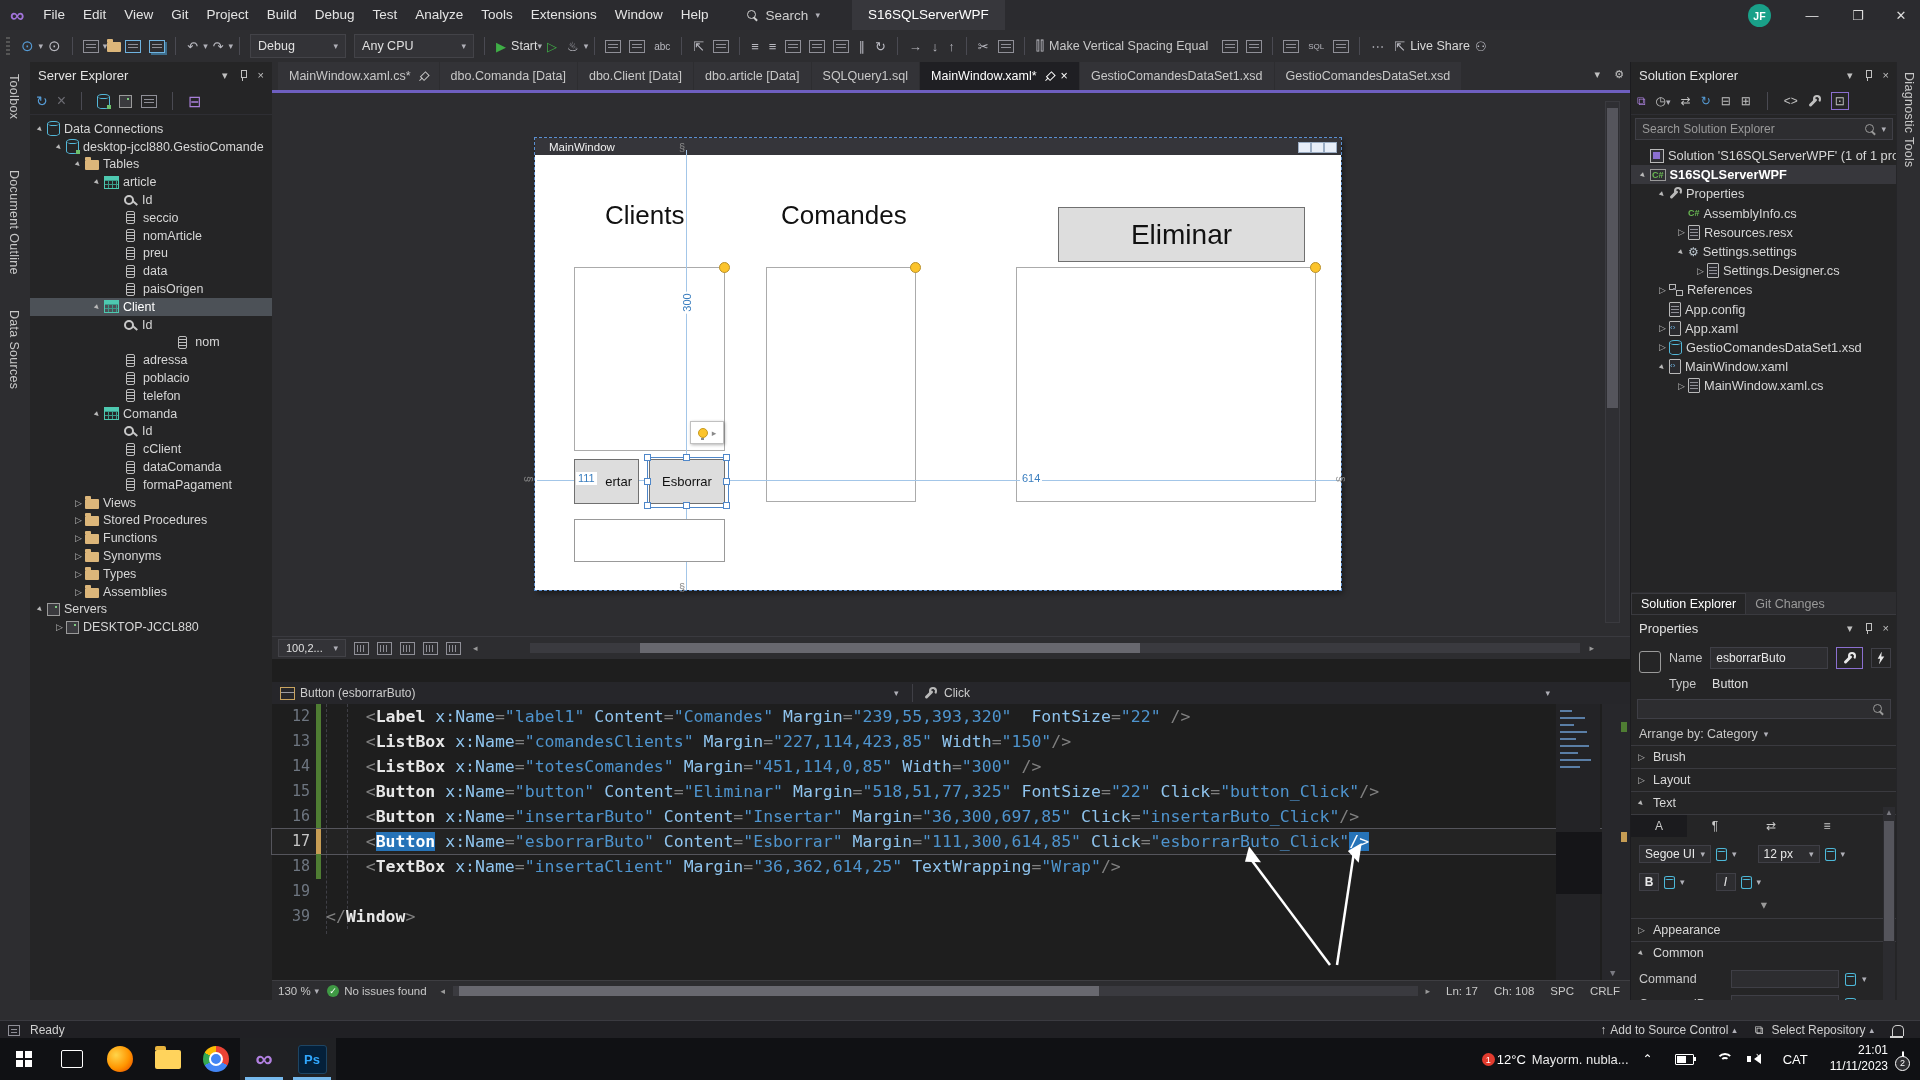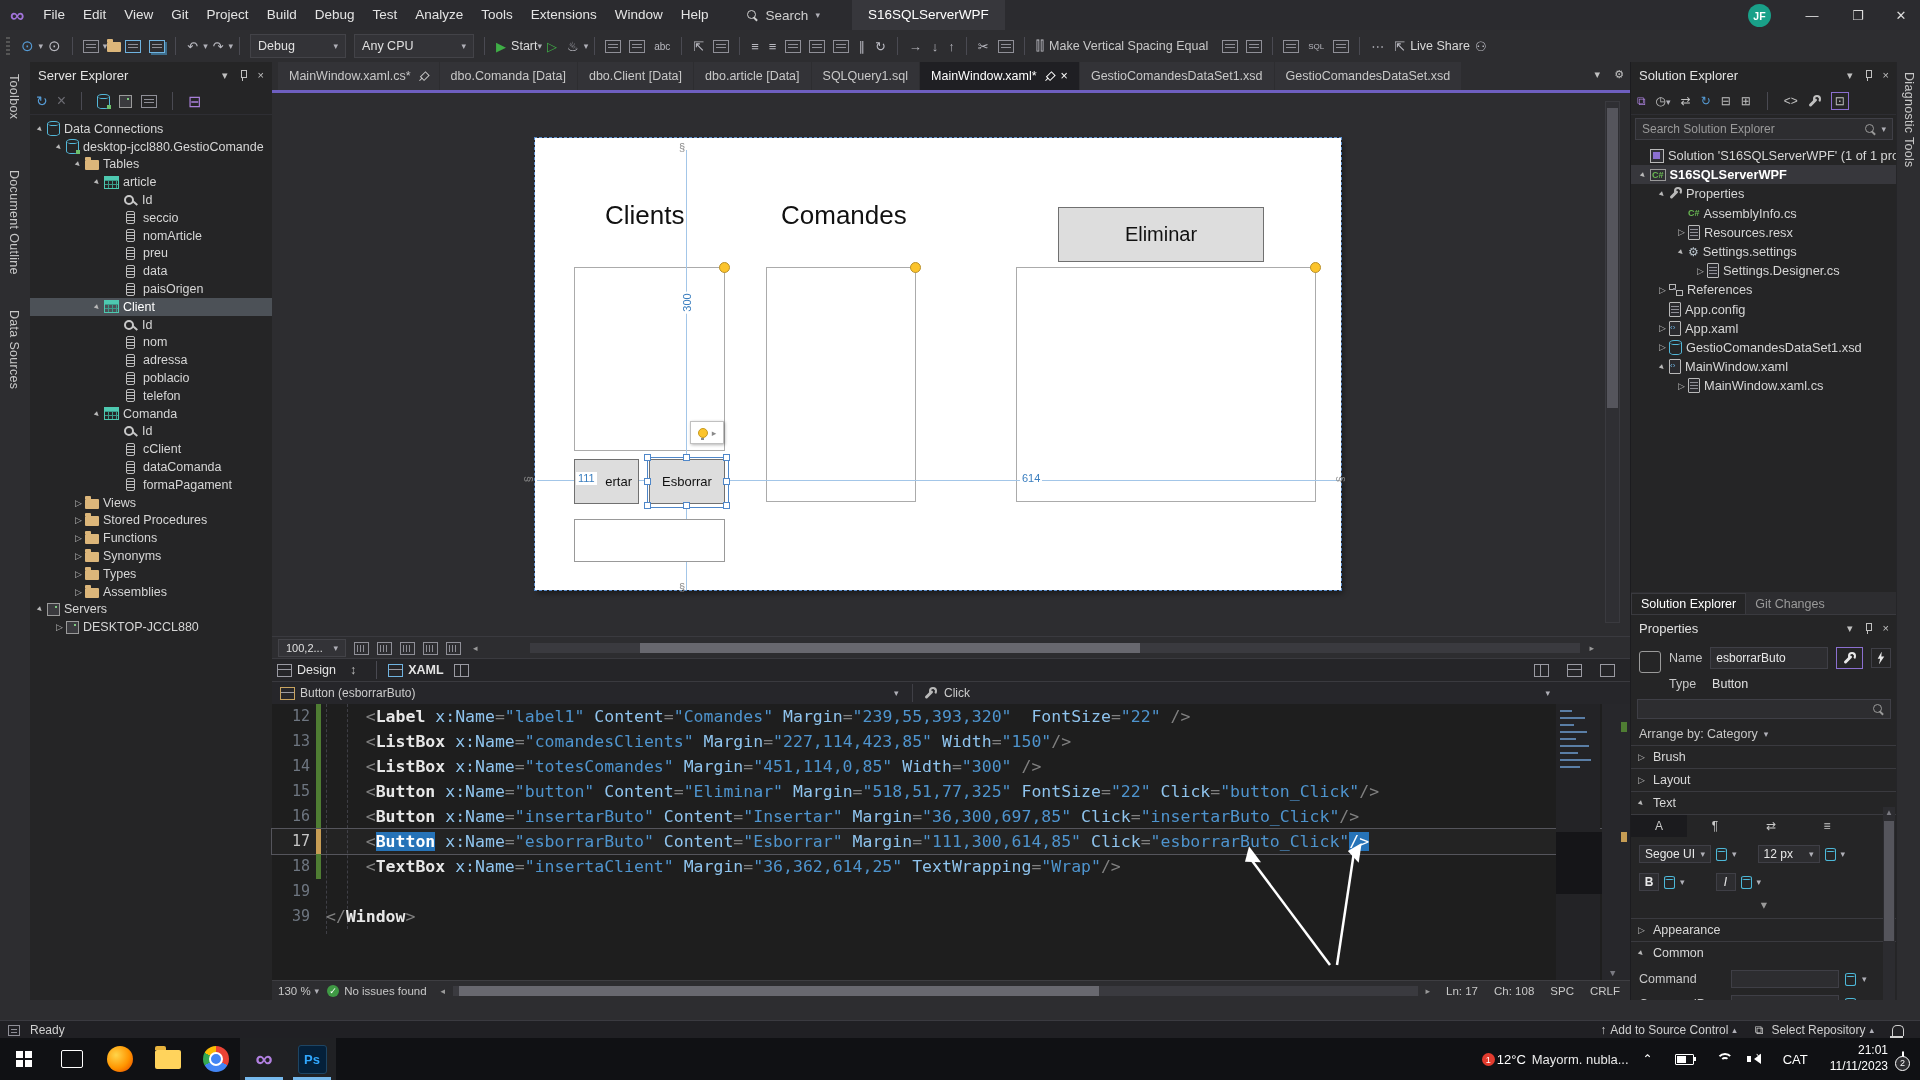--- a/index.html
+++ b/index.html
@@ -394,21 +394,21 @@
         <div class="trow sel" style="padding-left: 61px;">
           <span class="arr exp">▸</span>
           <span class="ic ic-table"></span>
           <span class="lbl">Client</span>
         </div>
         <div class="trow" style="padding-left: 80px;">
           <span class="arr"></span>
           <span class="ic ic-key"></span>
           <span class="lbl">Id</span>
         </div>
-        <div class="trow" style="padding-left: 80px;">
+        <div class="trow" style="padding-left: 80px; justify-content: center;">
           <span class="arr"></span>
           <span class="ic ic-col"></span>
           <span class="lbl">nom</span>
         </div>
         <div class="trow" style="padding-left: 80px;">
           <span class="arr"></span>
           <span class="ic ic-col"></span>
           <span class="lbl">adressa</span>
         </div>
         <div class="trow" style="padding-left: 80px;">
@@ -523,23 +523,29 @@
           <span>GestioComandesDataSet.xsd</span>
         </div>
       </div>
     <div class="tabcorner">
       <span>▾</span>
       <span>⚙</span>
     </div>
 
     <div id="designer">
       <div id="artboard">
+        <div id="art-title">
+          <span>MainWindow</span>
+          <span class="artwbox" style="right:30px;"></span>
+          <span class="artwbox" style="right:17px;"></span>
+          <span class="artwbox" style="right:4px;"></span>
+        </div>
         <span class="canvas-label" style="left:70px;top:62px;">Clients</span>
         <span class="canvas-label" style="left:246px;top:62px;">Comandes</span>
-        <div class="wpf-btn" style="left:523px;top:69px;width:206px;height:55px;font-size:20px;">Eliminar</div>
+        <div class="wpf-btn" style="left:523px;top:69px;width:247px;height:55px;font-size:28px;">Eliminar</div>
         <div class="wpf-list" style="left:39px;top:129px;width:151px;height:184px;"></div>
         <div class="wpf-list" style="left:231px;top:129px;width:150px;height:235px;"></div>
         <div class="wpf-list" style="left:481px;top:129px;width:300px;height:235px;"></div>
         <span class="bulb-dot" style="left:184px;top:124px;"></span>
         <span class="bulb-dot" style="left:375px;top:124px;"></span>
         <span class="bulb-dot" style="left:775px;top:124px;"></span>
 
         <div class="dimline-v" style="left:151px;top:12px;height:440px;"></div>
         <div class="dimline-h" style="left:2px;top:342px;width:802px;"></div>
         <span class="dimlabel rot" style="left:141px;top:158px;">300</span>
@@ -588,34 +594,20 @@
       <span class="dticon"></span>
       <span class="dticon"></span>
       <span class="dticon"></span>
       <span style="color:#9a9a9a;font-size:9px;margin-left:8px;">◂</span>
       <div id="dhscroll">
           <div class="thumb"></div>
         </div>
       <span style="position:absolute;right:36px;color:#9a9a9a;font-size:9px;">▸</span>
     </div>
 
-    <div id="splitbar">
-      <span class="pane-ico h"></span>
-      <span>Design</span>
-      <span style="margin:0 14px;color:#b9b9b9;">↕</span>
-      <span class="sep"></span>
-      <span class="pane-ico h" style="border-color:#6fb3e0;"></span>
-      <span style="font-weight:bold;">XAML</span>
-      <span class="pane-ico v" style="margin-left:10px;"></span>
-      <span style="position:absolute;right:10px;display:flex;gap:8px;">
-        <span class="pane-ico v"></span>
-        <span class="pane-ico h"></span>
-        <span class="pane-ico"></span>
-      </span>
-    </div>
 
     <div id="breadcrumb">
       <span class="pane-ico h" style="margin-left:8px;border-color:#c8a35f;"></span>
       <span>Button (esborrarButo)</span>
       <span style="position:absolute;left:622px;" class="caret">▾</span>
       <span style="position:absolute;left:640px;top:2px;bottom:2px;width:1px;background:#3f3f46;"></span>
       <span class="ic wr" style="position:absolute;left:652px;color:#b9b9b9;"></span>
       <span style="position:absolute;left:672px;">Click</span>
       <span style="position:absolute;right:80px;" class="caret">▾</span>
     </div>

